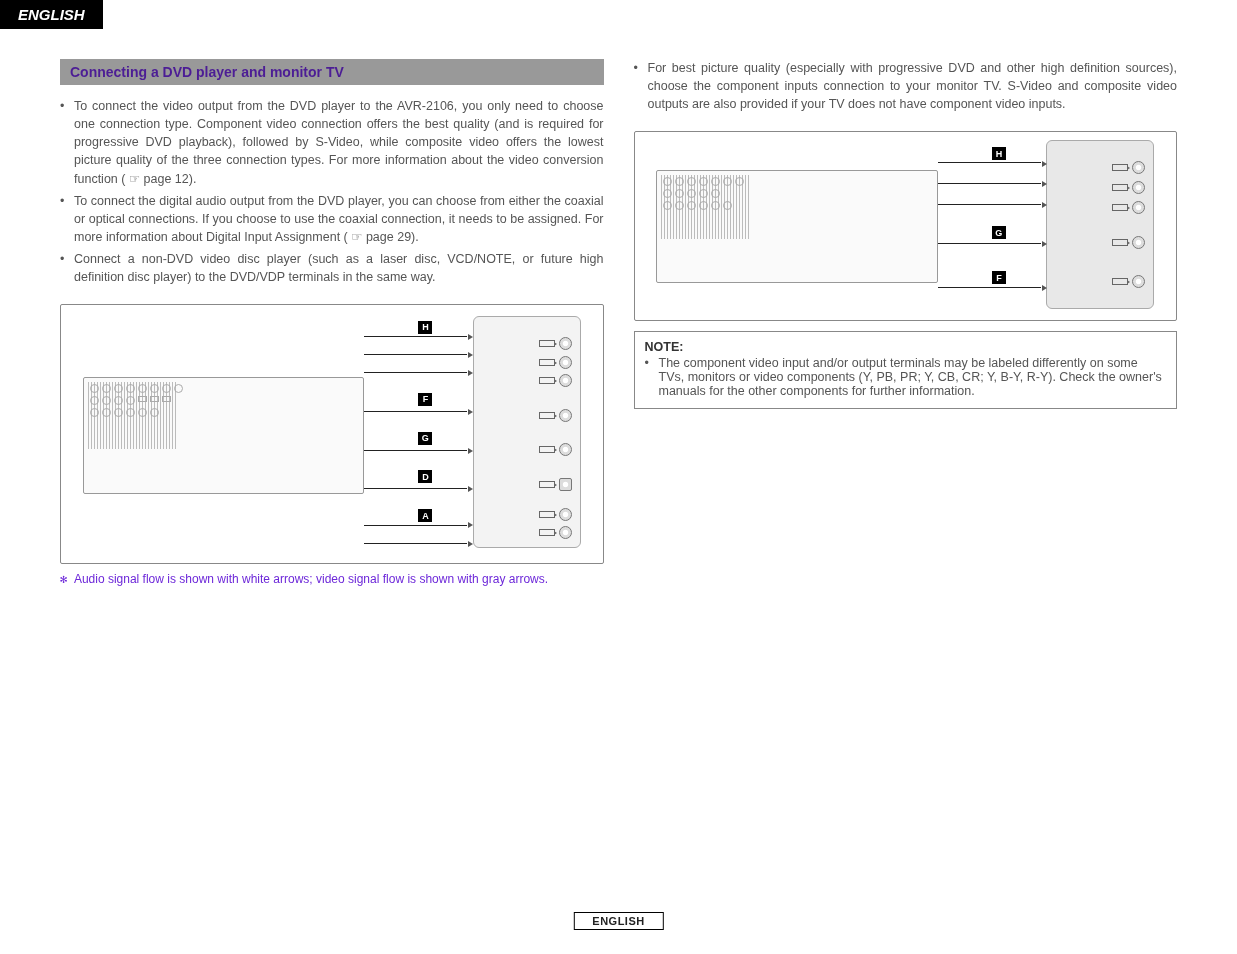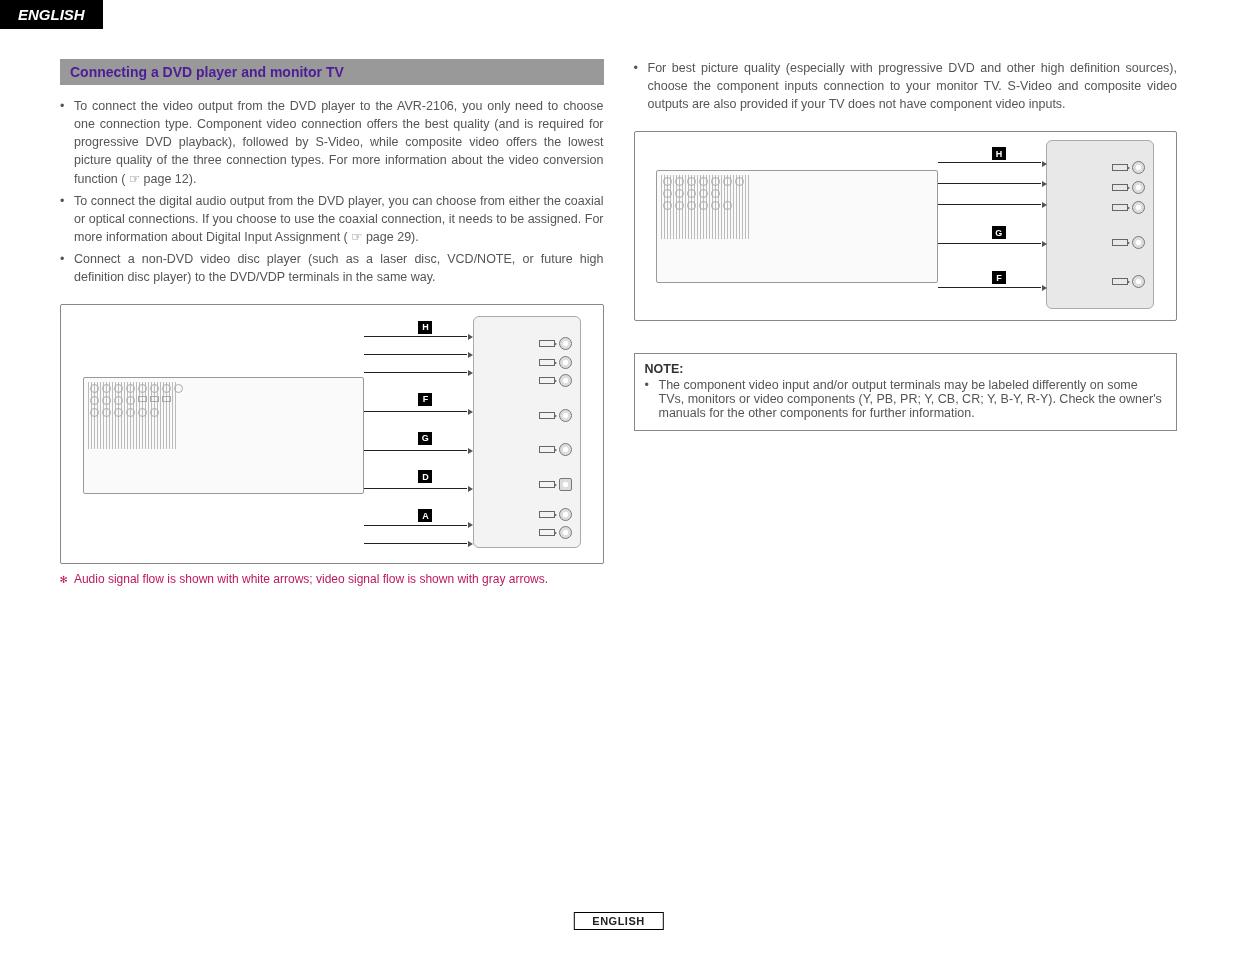--- a/index.html
+++ b/index.html
@@ -110,27 +110,27 @@
   }
   .cable-line {
     position:absolute; height:0; border-top:1.8px solid #222;
   }
   .arrow-l, .arrow-r {
     position:absolute; width:0;height:0;
     border-top:3px solid transparent; border-bottom:3px solid transparent;
   }
   .arrow-r { border-left:5px solid #555; }
   .caption {
-    font-size: 12px; color:#be185d; margin-top: 8px;
+    font-size: 12px; color:#6d28d9; margin-top: 8px;
   }
   .caption .ast { font-family: monospace; }
   .note-box {
     border: 1px solid #888;
     padding: 8px 10px 10px 10px;
-    margin-top: 32px;
+    margin-top: 10px;
     font-size: 12.5px;
     color: #555;
   }
   .note-box .note-title {
     font-weight: bold; color:#333; margin-bottom:2px;
   }
   .note-row { display:flex; }
   .note-row .bullet-dot { flex:0 0 14px; }
   .footer-lang {
     position: absolute;

